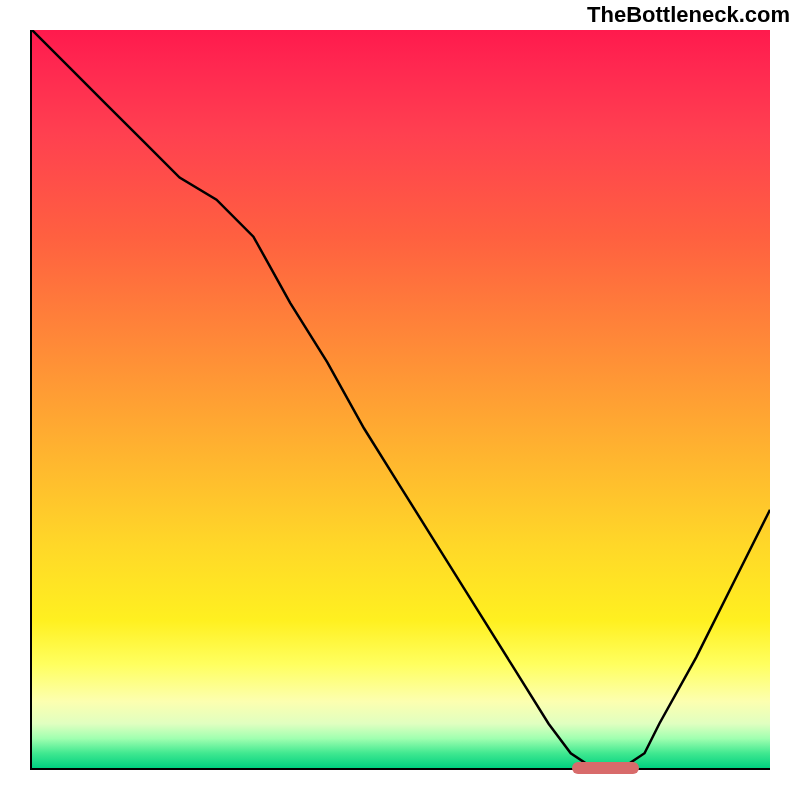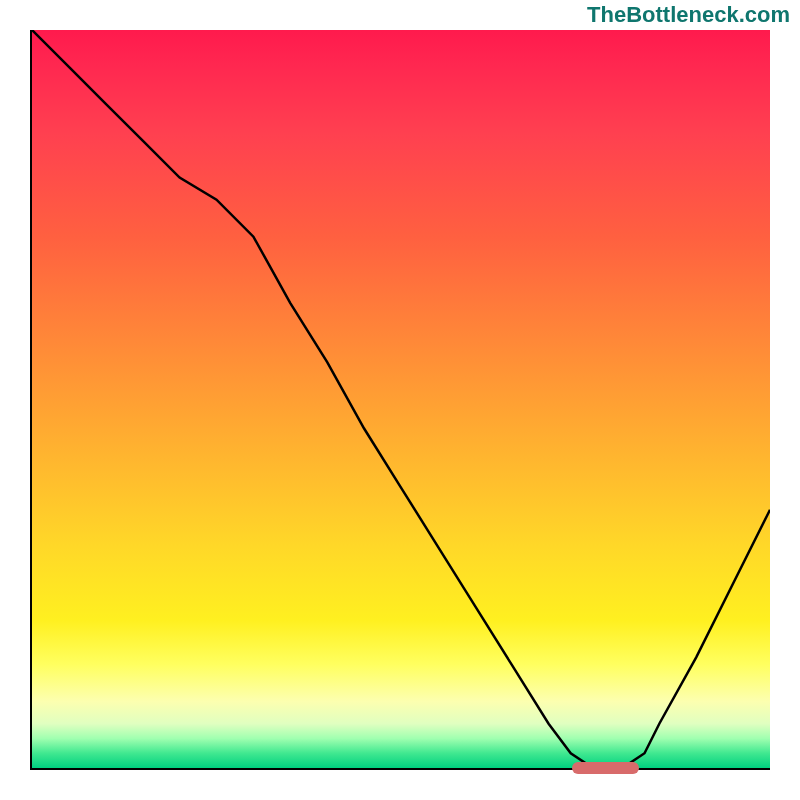--- a/index.html
+++ b/index.html
@@ -13,21 +13,21 @@
     background: #ffffff;
     position: relative;
     font-family: Arial, sans-serif;
   }
   .watermark {
     position: absolute;
     top: 2px;
     right: 10px;
     font-size: 22px;
     font-weight: bold;
-    color: #0f766e;
+    color: #000000;
     z-index: 10;
     margin-left: 42px;
   }
   .chart-container {
     position: absolute;
     top: 30px;
     left: 30px;
     width: 740px;
     height: 740px;
     border-left: 2px solid #000;

